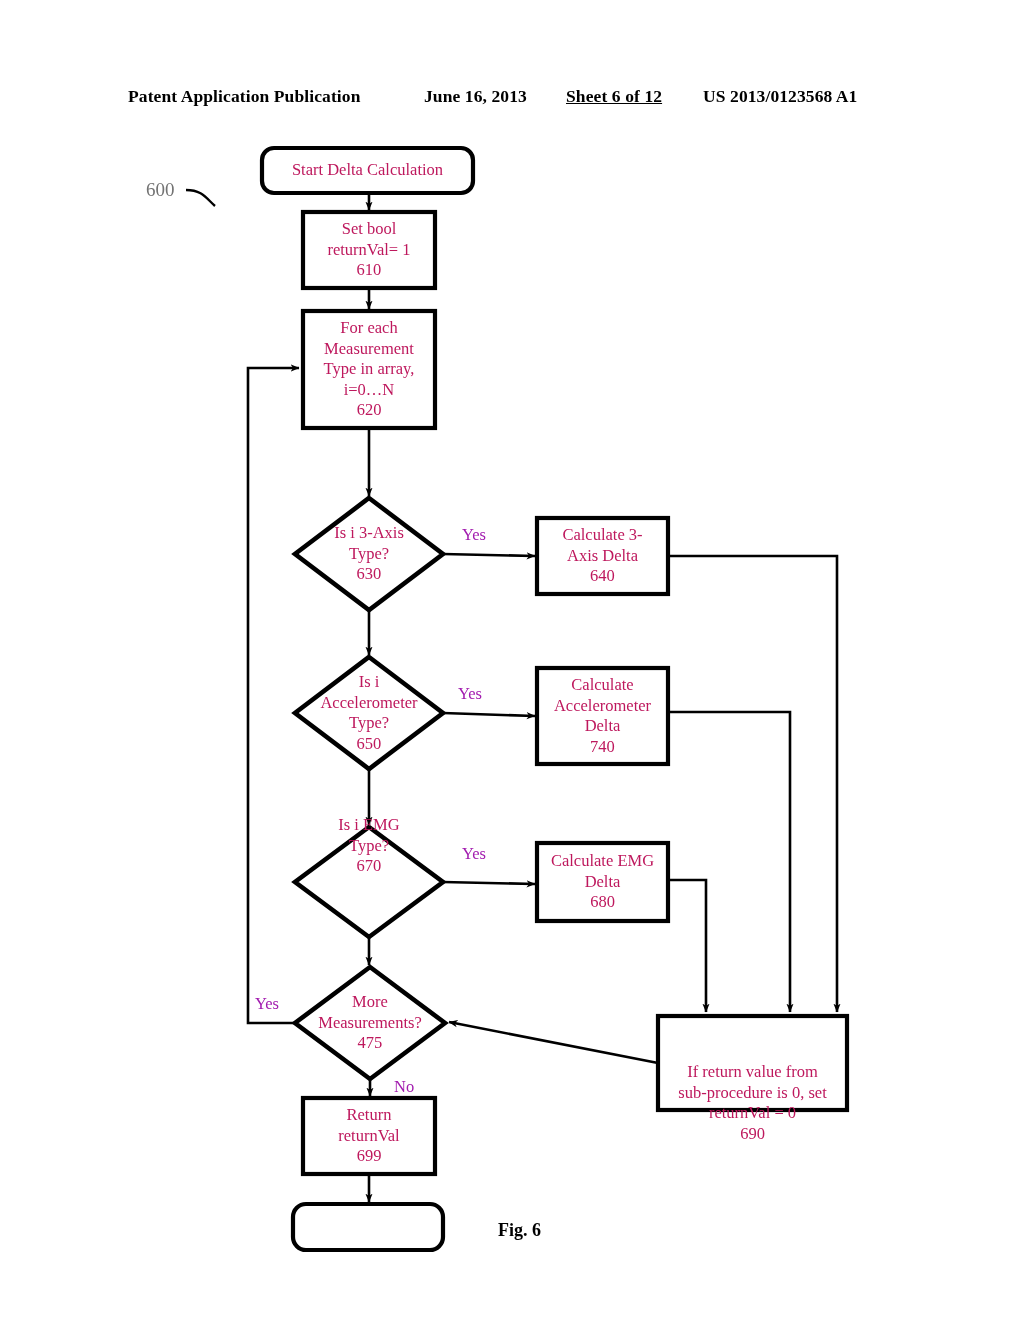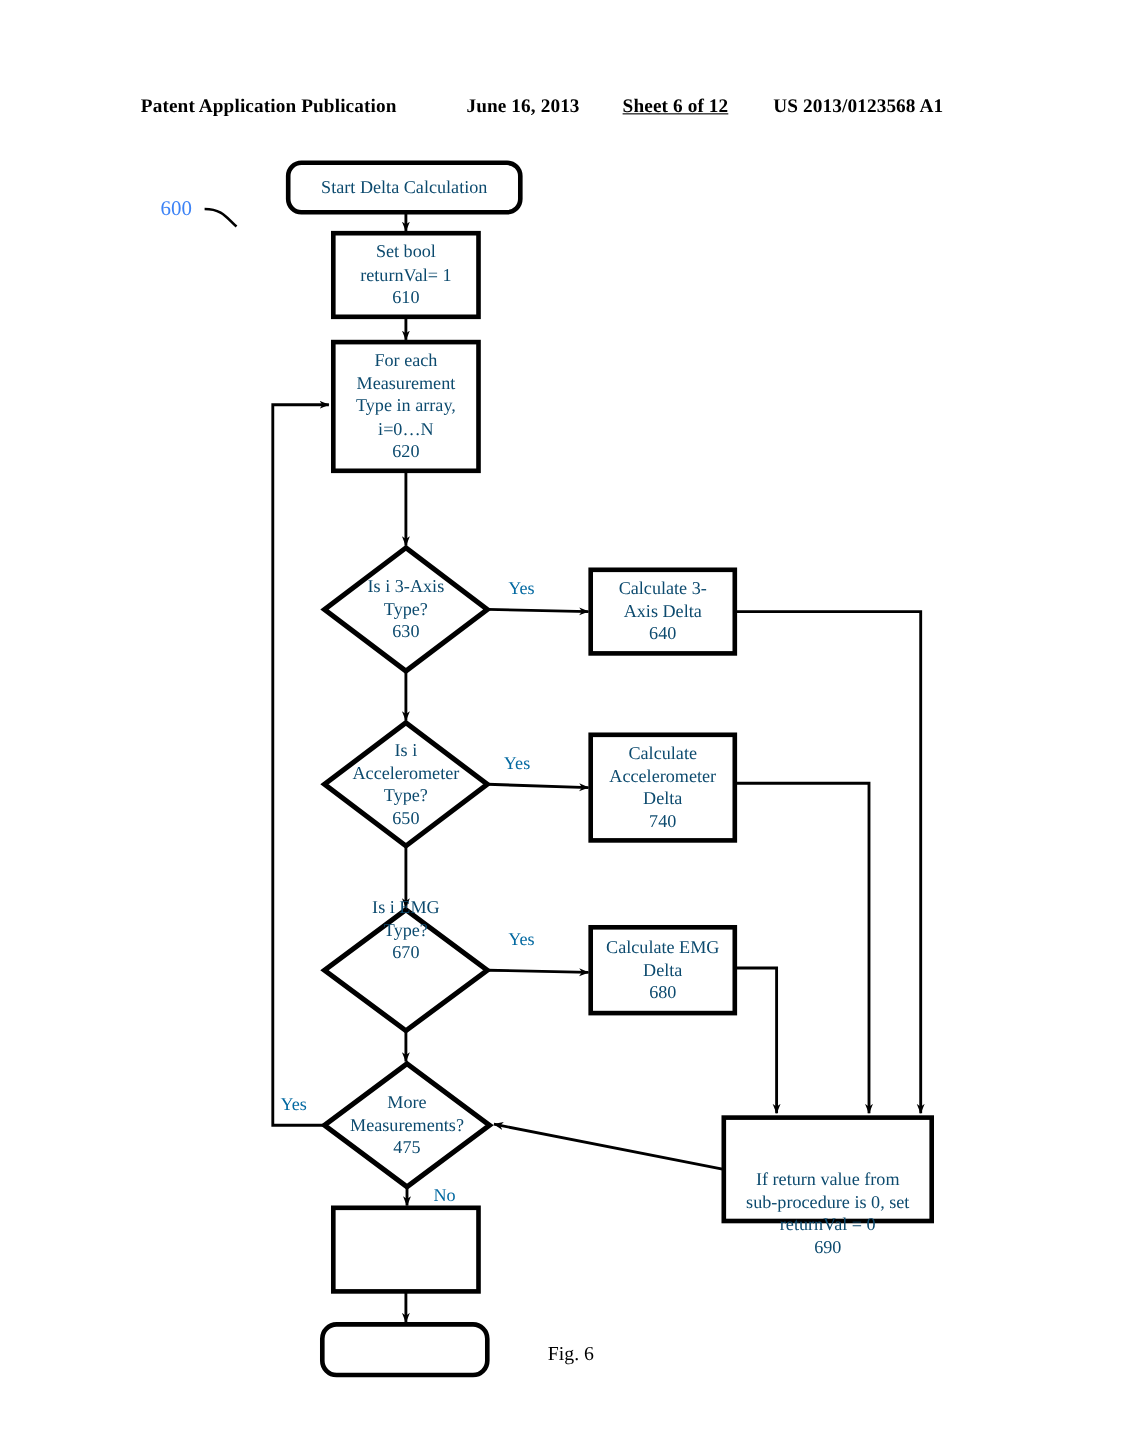--- a/index.html
+++ b/index.html
@@ -44,40 +44,40 @@
   }
   #diagram svg { display: block; }
 
   
   .node-label {
     position: absolute;
     text-align: center;
     font-family: "Liberation Serif", serif;
     font-size: 16.5px;
     line-height: 20.5px;
-    color: #0c4a6e;
+    color: #be185d;
     white-space: pre-line;
     display: flex;
     align-items: center;
     justify-content: center;
     pointer-events: none;
   }
   .edge-label {
     position: absolute;
     font-family: "Liberation Serif", serif;
     font-size: 16.5px;
     line-height: 18px;
-    color: #0369a1;
+    color: #a21caf;
     white-space: nowrap;
   }
   .ref-num {
     position: absolute;
     font-family: "Liberation Serif", serif;
     font-size: 19px;
-    color: #3b82f6;
+    color: #737373;
     white-space: nowrap;
   }
   .fig-label {
     position: absolute;
     font-family: "Liberation Serif", serif;
     font-size: 18px;
     color: #000;
     white-space: nowrap;
   }
 </style>
@@ -204,29 +204,32 @@
 
   <div class="node-label" style="left:288px; top:975px; width:164px; height:96px;">More
 Measurements?
 475</div>
 
   <div class="node-label" style="left:658px; top:1016px; width:189px; height:94px;margin-top:40px;">If return value from
 sub-procedure is 0, set
 returnVal = 0
 690</div>
 
+  <div class="node-label" style="left:303px; top:1098px; width:132px; height:76px;">Return
+returnVal
+699</div>
 
 
   <div class="edge-label" style="left:462px; top:526px;">Yes</div>
 
   <div class="edge-label" style="left:458px; top:685px;">Yes</div>
 
   <div class="edge-label" style="left:462px; top:845px;">Yes</div>
 
   <div class="edge-label" style="left:255px; top:995px;">Yes</div>
 
   <div class="edge-label" style="left:394px; top:1078px;">No</div>
 
   <div class="ref-num" style="left:146px; top:179px;">600</div>
 
-  <div class="fig-label" style="left:498px; top:1220px;">Fig. 6</div>
+  <div class="fig-label" style="left:498px; top:1220px;font-weight:bold;">Fig. 6</div>
 
 </div>
 
 </body></html>

